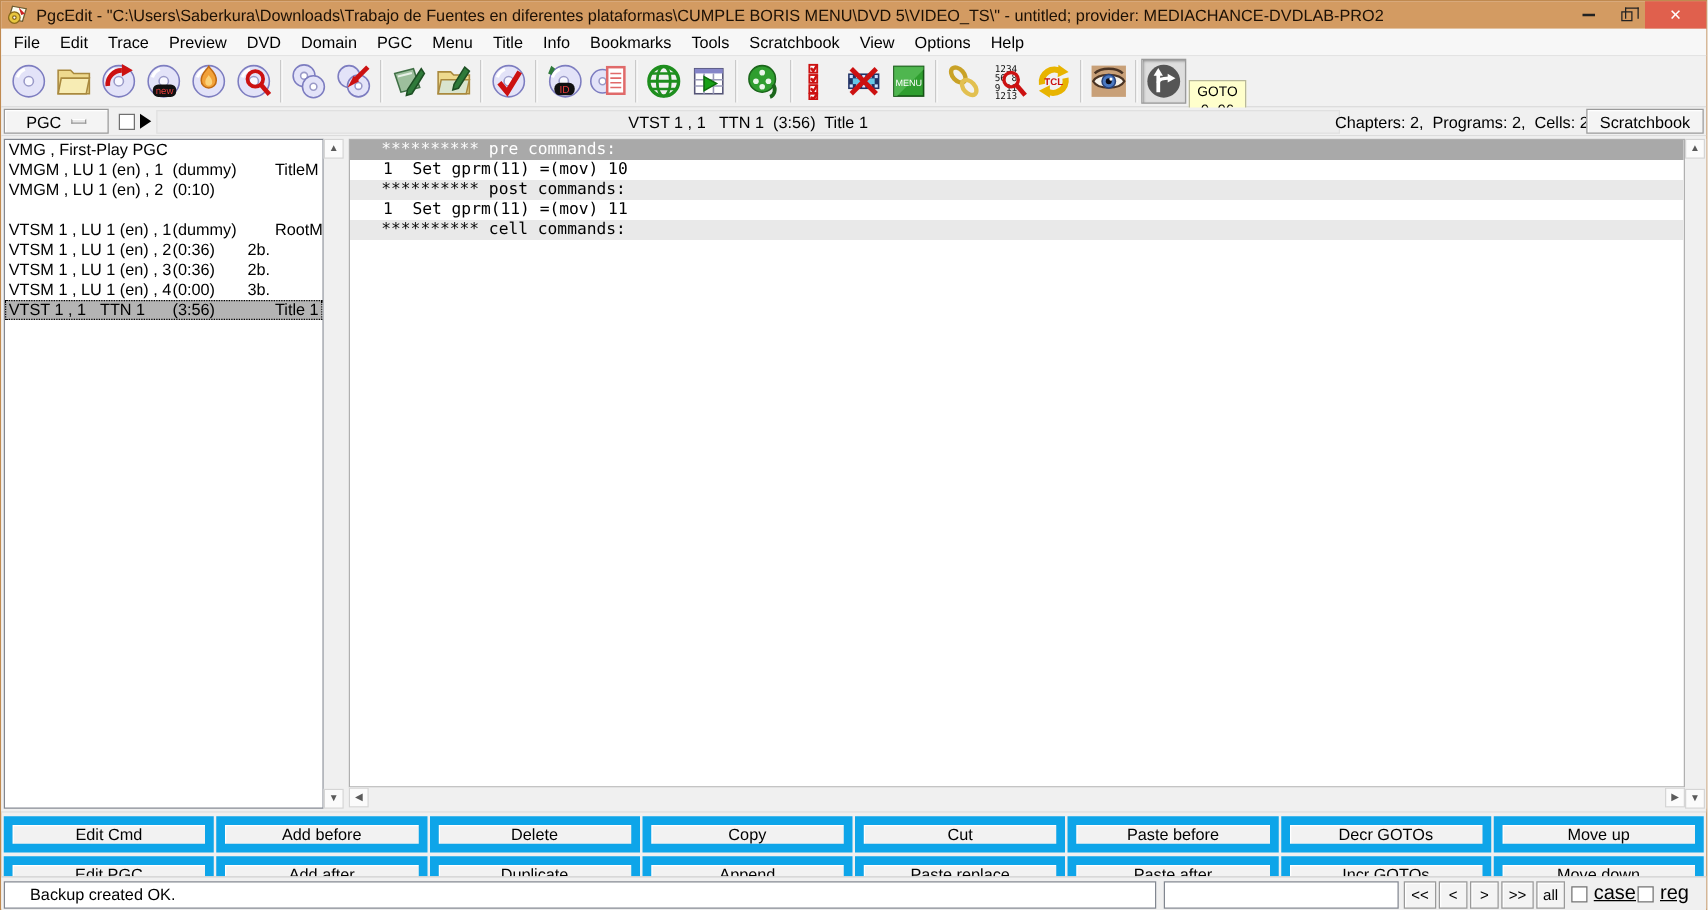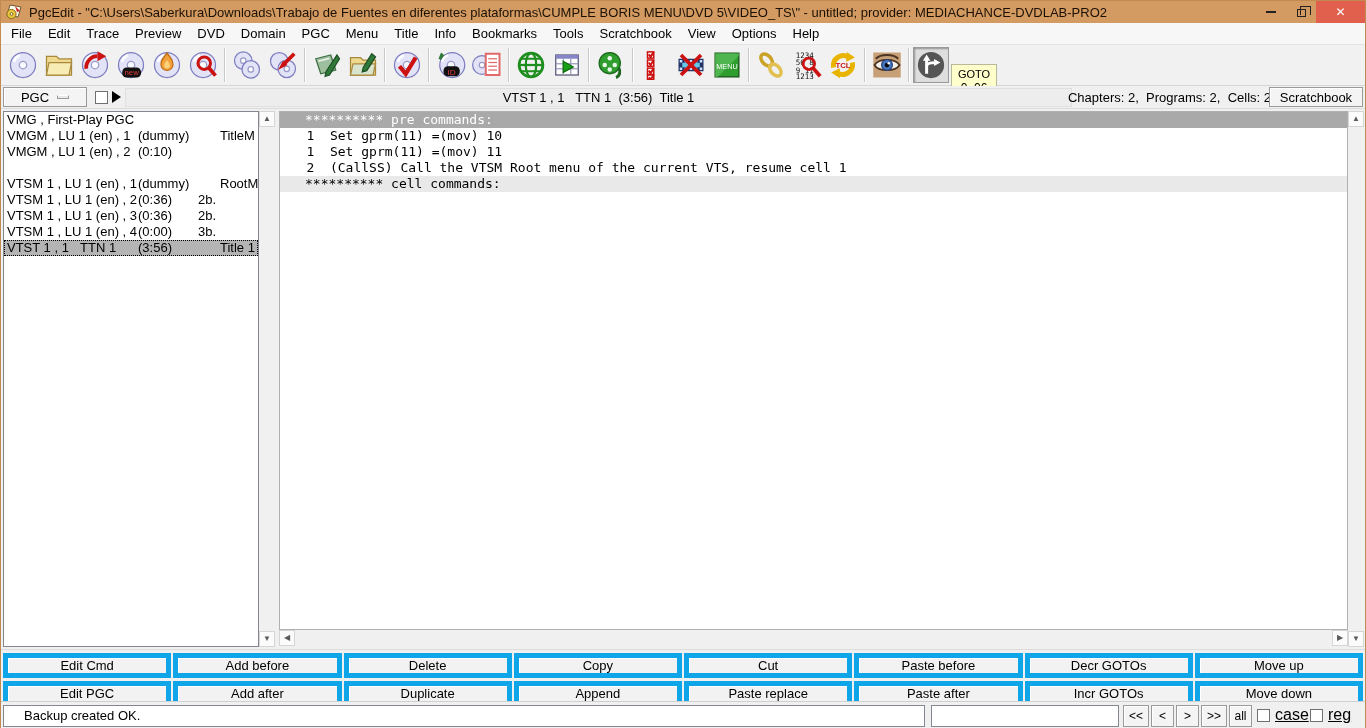--- a/index.html
+++ b/index.html
@@ -59,21 +59,21 @@
   .cmd-hscroll { left:278px; top:521px; width:1069px; }
 
   
   .cmd-panel { position:absolute; left:278px; top:2px; width:1069px; height:519px; background:#fff; border:1px solid #b0b0b0; overflow:hidden; font-family:"DejaVu Sans Mono", monospace; font-size:13px; }
   .crow { height:16px; line-height:16px; white-space:pre; padding-left:3px; }
   .crow.hdr { background:#e9e9e9;padding-left:25px; }
   .crow.sel { background:#a9a9a9; color:#fff; }
 
   
   .actions { height:52px; padding:3px 2px 2px 2px; display:grid; grid-template-columns:repeat(8,1fr); grid-template-rows:1fr 1fr; gap:3px 2px; border-top:1px solid #dcdcdc; flex:0 0 auto; }
-  .act-btn { border:5px solid #0ea5e9; background:#f2f2f2; box-shadow:inset 1px 1px 0 #fff; font-size:13px; font-family:"Liberation Sans", sans-serif; display:flex; align-items:center; justify-content:center; }
+  .act-btn { border:7px solid #0ea5e9; background:#f2f2f2; box-shadow:inset 1px 1px 0 #fff; font-size:13px; font-family:"Liberation Sans", sans-serif; display:flex; align-items:center; justify-content:center; }
 
   
   .statusbar { height:28px; position:relative; background:#f0f0f0; border-top:1px solid #d0d0d0; flex:0 0 auto; }
   .status-msg { position:absolute; left:2px; top:3px; width:922px; height:22px; background:#fff; border:1px solid #828790; line-height:20px; padding-left:20px; }
   .search-input { position:absolute; left:930px; top:3px; width:188px; height:22px; border:1px solid #828790; background:#fff; font-size:13px; padding:0 3px; font-family:"Liberation Sans", sans-serif; }
   .nav-btn { position:absolute; top:3px; height:22px; border:1px solid #9a9a9a; background:#f4f4f4; box-shadow:inset 1px 1px 0 #fff; font-size:12px; display:flex; align-items:center; justify-content:center; }
   .chk { position:absolute; top:7px; width:13px; height:13px; border:1px solid #707070; background:#fff; }
   .chk-label { position:absolute; top:4px; font-size:16px;text-decoration:underline; }
 </style>
 </head>
@@ -499,22 +499,22 @@
     </div>
 
     <div class="sb-v list-vscroll">
       <span class="sb-btn" style="left:0;top:0">▲</span>
       <span class="sb-btn" style="left:0;bottom:0">▼</span>
     </div>
 
     <div class="cmd-panel">
       <div class="crow hdr sel">********** pre commands:</div>
       <div class="crow">   1  Set gprm(11) =(mov) 10</div>
+      <div class="crow hdr">********** post commands:</div>
       <div class="crow">   1  Set gprm(11) =(mov) 11</div>
-      <div class="crow">   2  (CallSS) Call the VTSM Root menu of the current VTS, resume cell 1</div>
       <div class="crow hdr">********** cell commands:</div>
     </div>
 
     <div class="sb-v cmd-vscroll">
       <span class="sb-btn" style="left:0;top:0">▲</span>
       <span class="sb-btn" style="left:0;bottom:0">▼</span>
     </div>
     <div class="sb-h cmd-hscroll">
       <span class="sb-btn" style="left:0;top:0">◀</span>
       <span class="sb-btn" style="right:0;top:0">▶</span>

